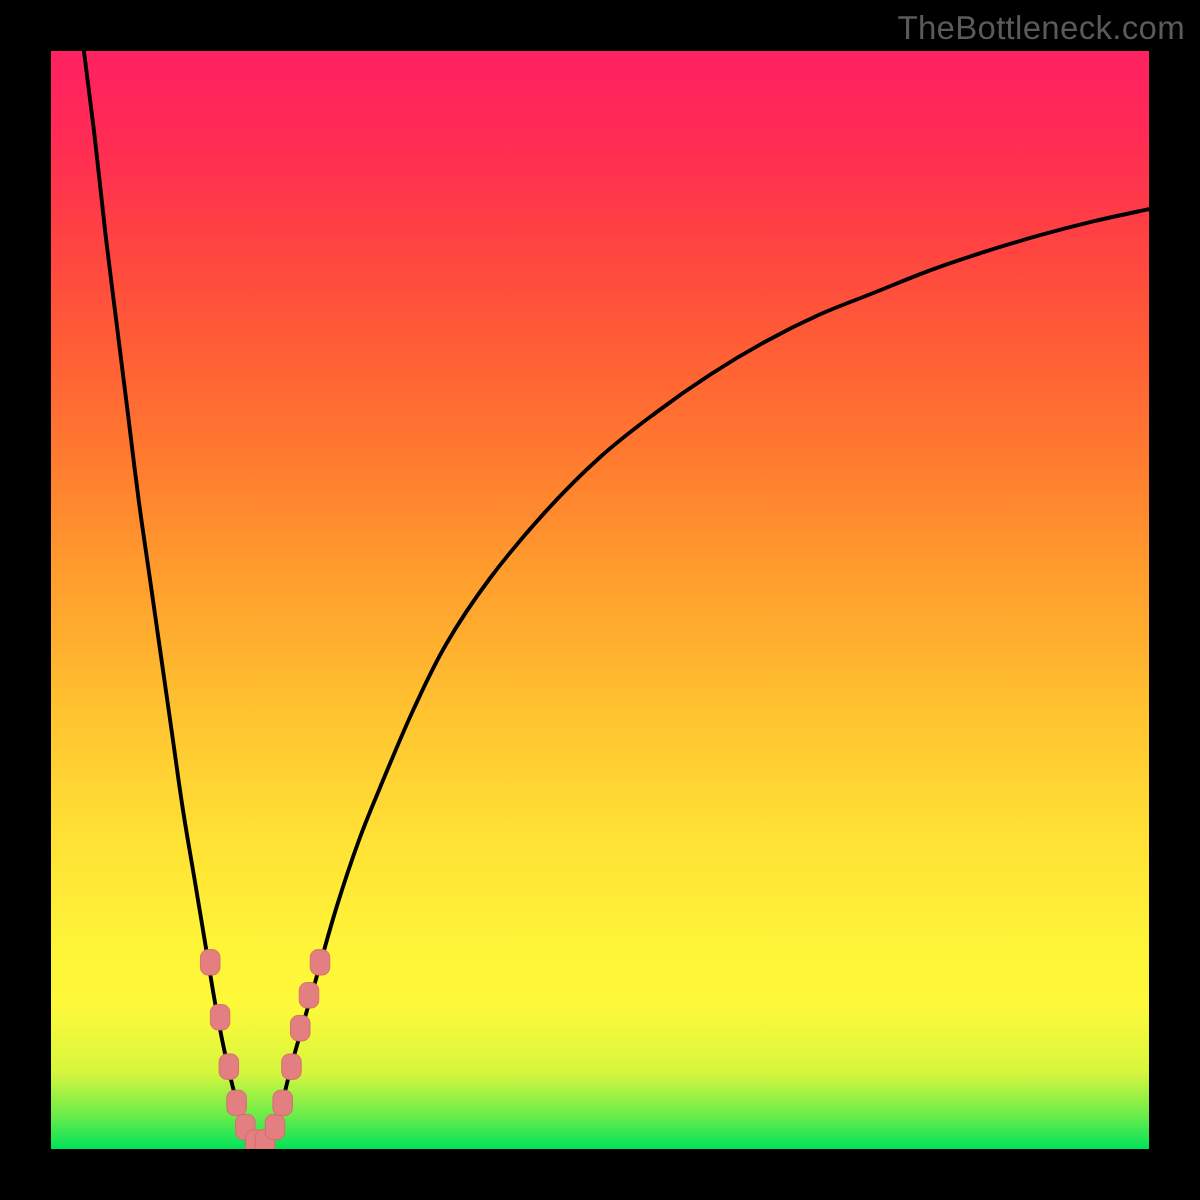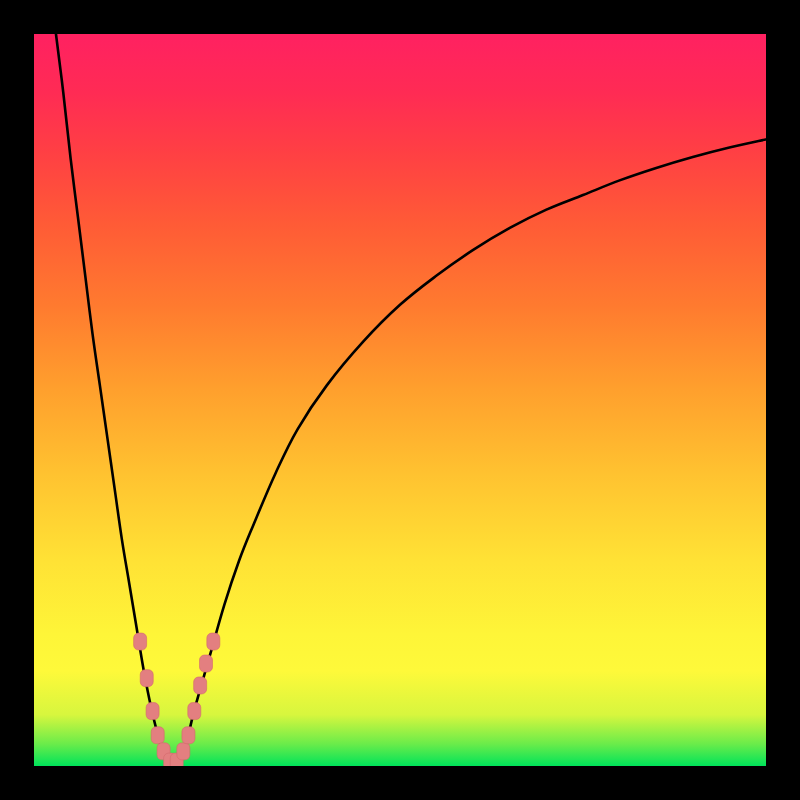--- a/index.html
+++ b/index.html
@@ -76,13 +76,14 @@
           <rect x="136.24" y="719.11" width="13" height="17" rx="5" ry="5" fill="#e37f80" stroke="#d46a6c" stroke-width="0.6"></rect>
           <rect x="142.83" y="708.86" width="13" height="17" rx="5" ry="5" fill="#e37f80" stroke="#d46a6c" stroke-width="0.6"></rect>
           <rect x="147.95" y="692.76" width="13" height="17" rx="5" ry="5" fill="#e37f80" stroke="#d46a6c" stroke-width="0.6"></rect>
           <rect x="153.81" y="668.60" width="13" height="17" rx="5" ry="5" fill="#e37f80" stroke="#d46a6c" stroke-width="0.6"></rect>
           <rect x="159.66" y="642.98" width="13" height="17" rx="5" ry="5" fill="#e37f80" stroke="#d46a6c" stroke-width="0.6"></rect>
           <rect x="165.52" y="621.02" width="13" height="17" rx="5" ry="5" fill="#e37f80" stroke="#d46a6c" stroke-width="0.6"></rect>
           <rect x="172.84" y="599.06" width="13" height="17" rx="5" ry="5" fill="#e37f80" stroke="#d46a6c" stroke-width="0.6"></rect>
         </g>
     </svg>
   </div>
+  <div class="watermark">TheBottleneck.com</div>
 </div>
 
 </body></html>

